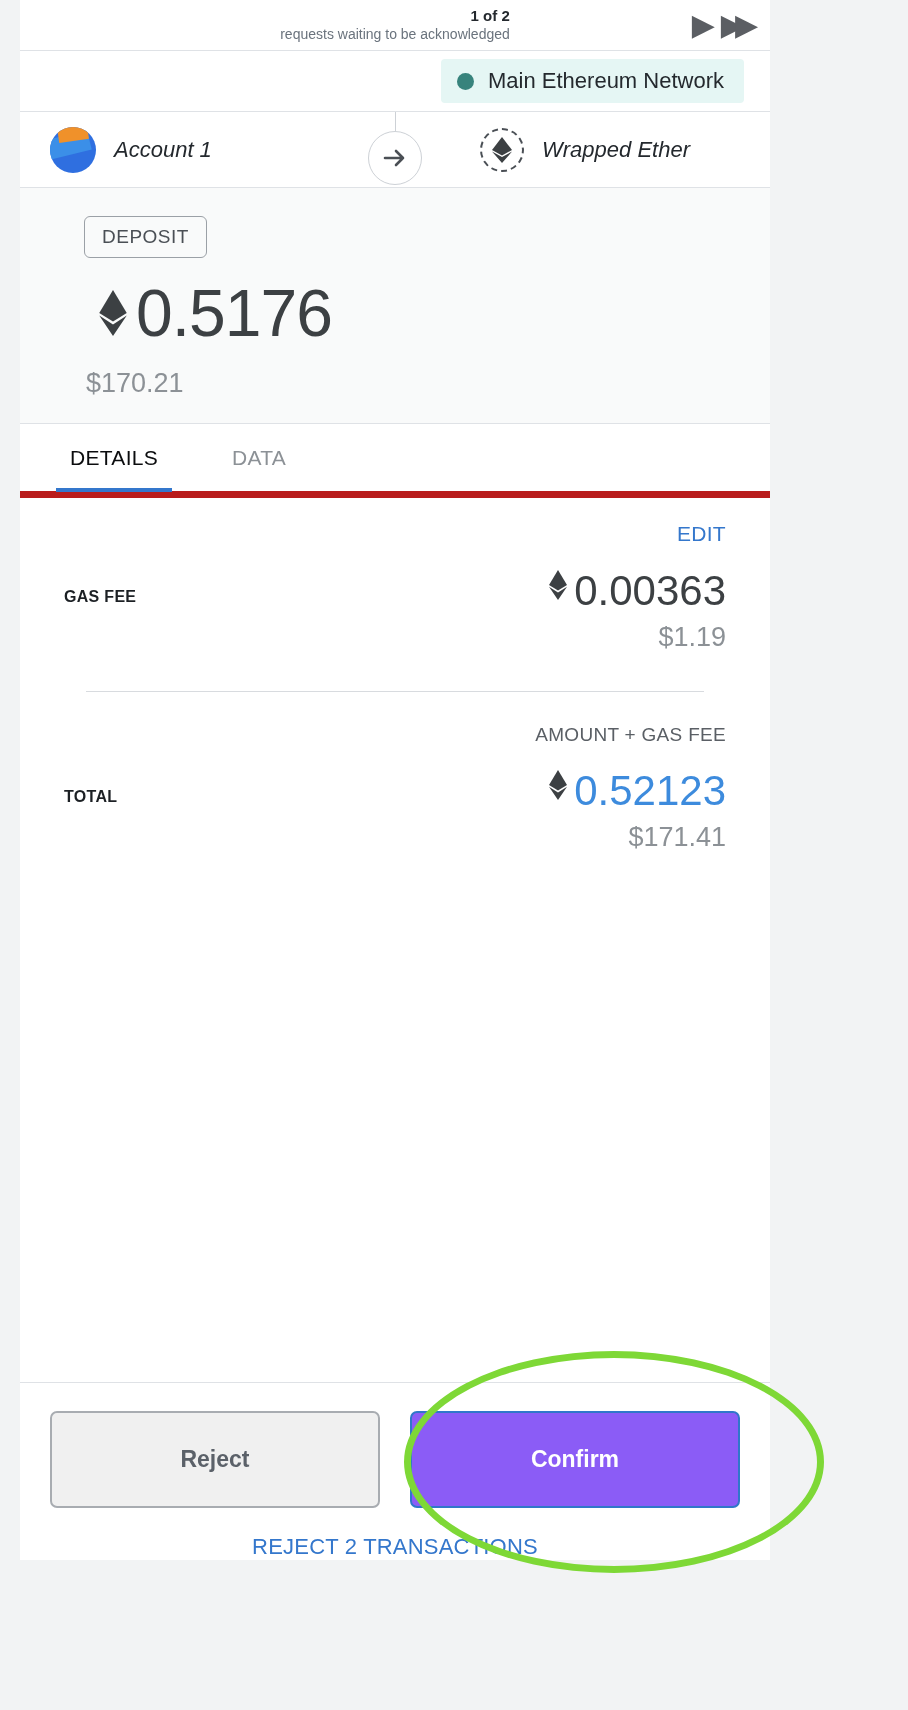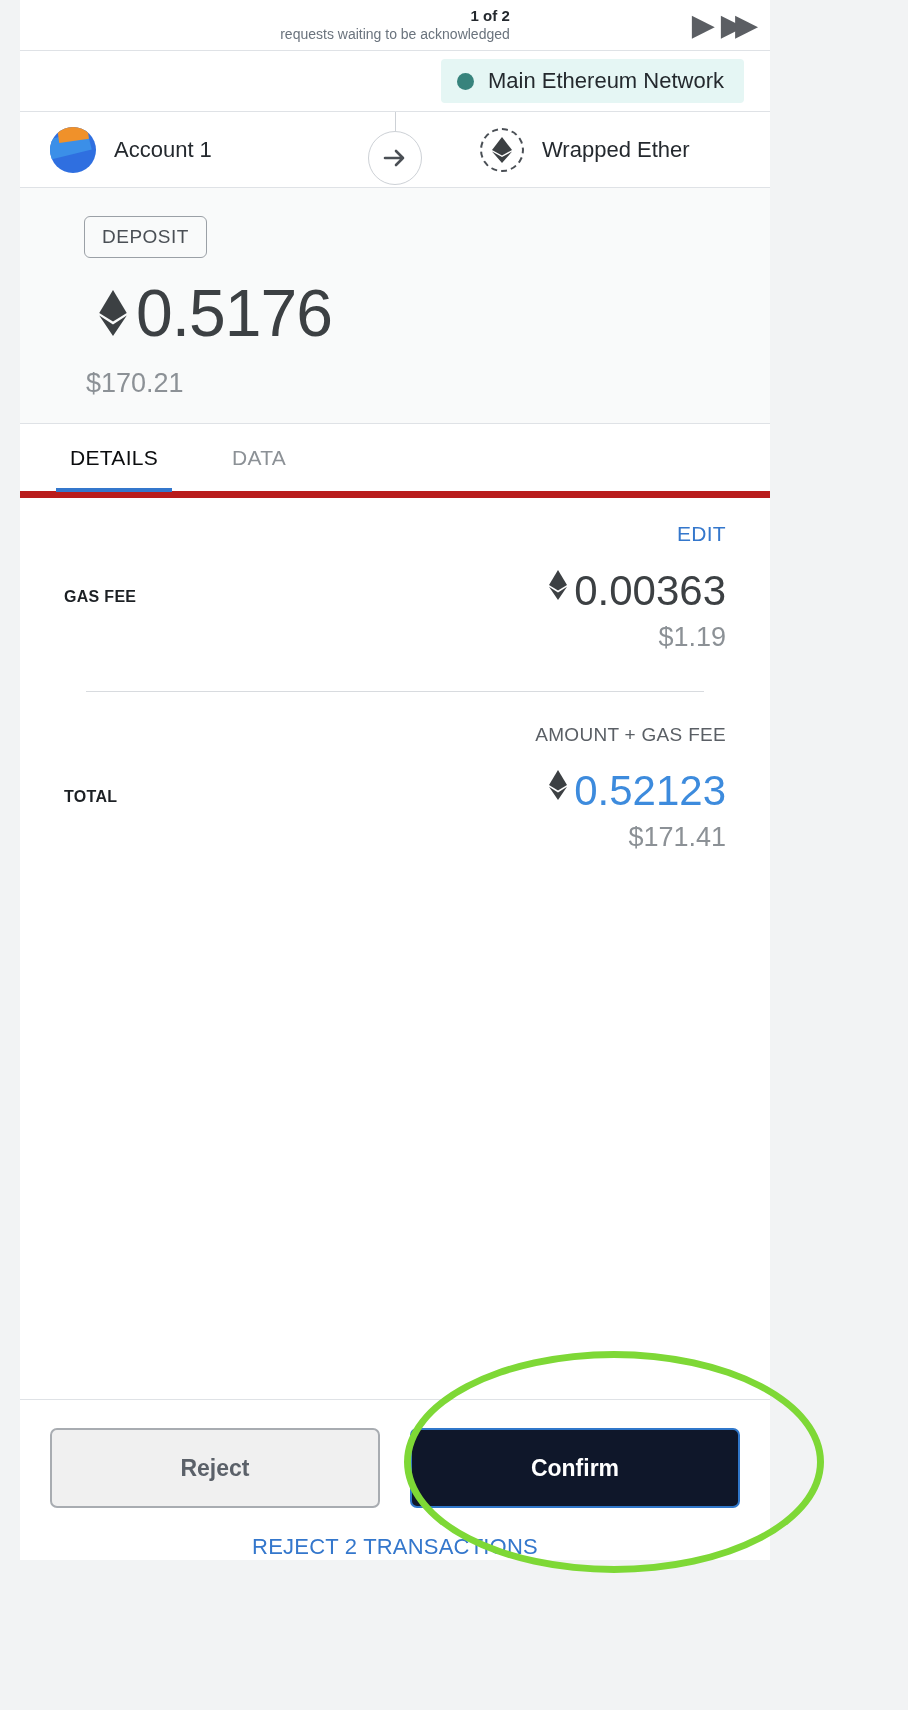--- a/index.html
+++ b/index.html
@@ -109,20 +109,21 @@
     align-items: center;
     position: relative;
     flex: 0 0 auto;
   }
   .party {
     display: flex;
     align-items: center;
     gap: 18px;
     width: 50%;
     box-sizing: border-box;
+    font-style: italic;
   }
   .party.sender { padding-left: 30px; }
   .party.recipient { padding-left: 85px; }
   .party-name {
     font-size: 22px;
     color: #24292e;
     white-space: nowrap;
   }
 
   .identicon {
@@ -303,37 +304,37 @@
     border-top: 1px solid #dfe2e6;
     padding: 28px 30px 0 30px;
     flex: 0 0 auto;
   }
   .footer-buttons {
     display: flex;
     gap: 30px;
   }
   .btn {
     flex: 1 1 0;
-    height: 80px;
+    height: 97px;
     border-radius: 7px;
     font-size: 23px;
     font-weight: bold;
     display: flex;
     align-items: center;
     justify-content: center;
     cursor: pointer;
     box-sizing: border-box;
   }
   .btn-reject {
     background: #f0f0f0;
     border: 2px solid #a8acb1;
     color: #5b6169;
   }
   .btn-confirm {
-    background: #0f172a;
+    background: #8b5cf6;
     border: 2px solid #3077ca;
     color: #ffffff;
   }
   .reject-all {
     text-align: center;
     color: #3477cc;
     font-size: 22px;
     margin-top: 26px;
     cursor: pointer;
     letter-spacing: 0.2px;

